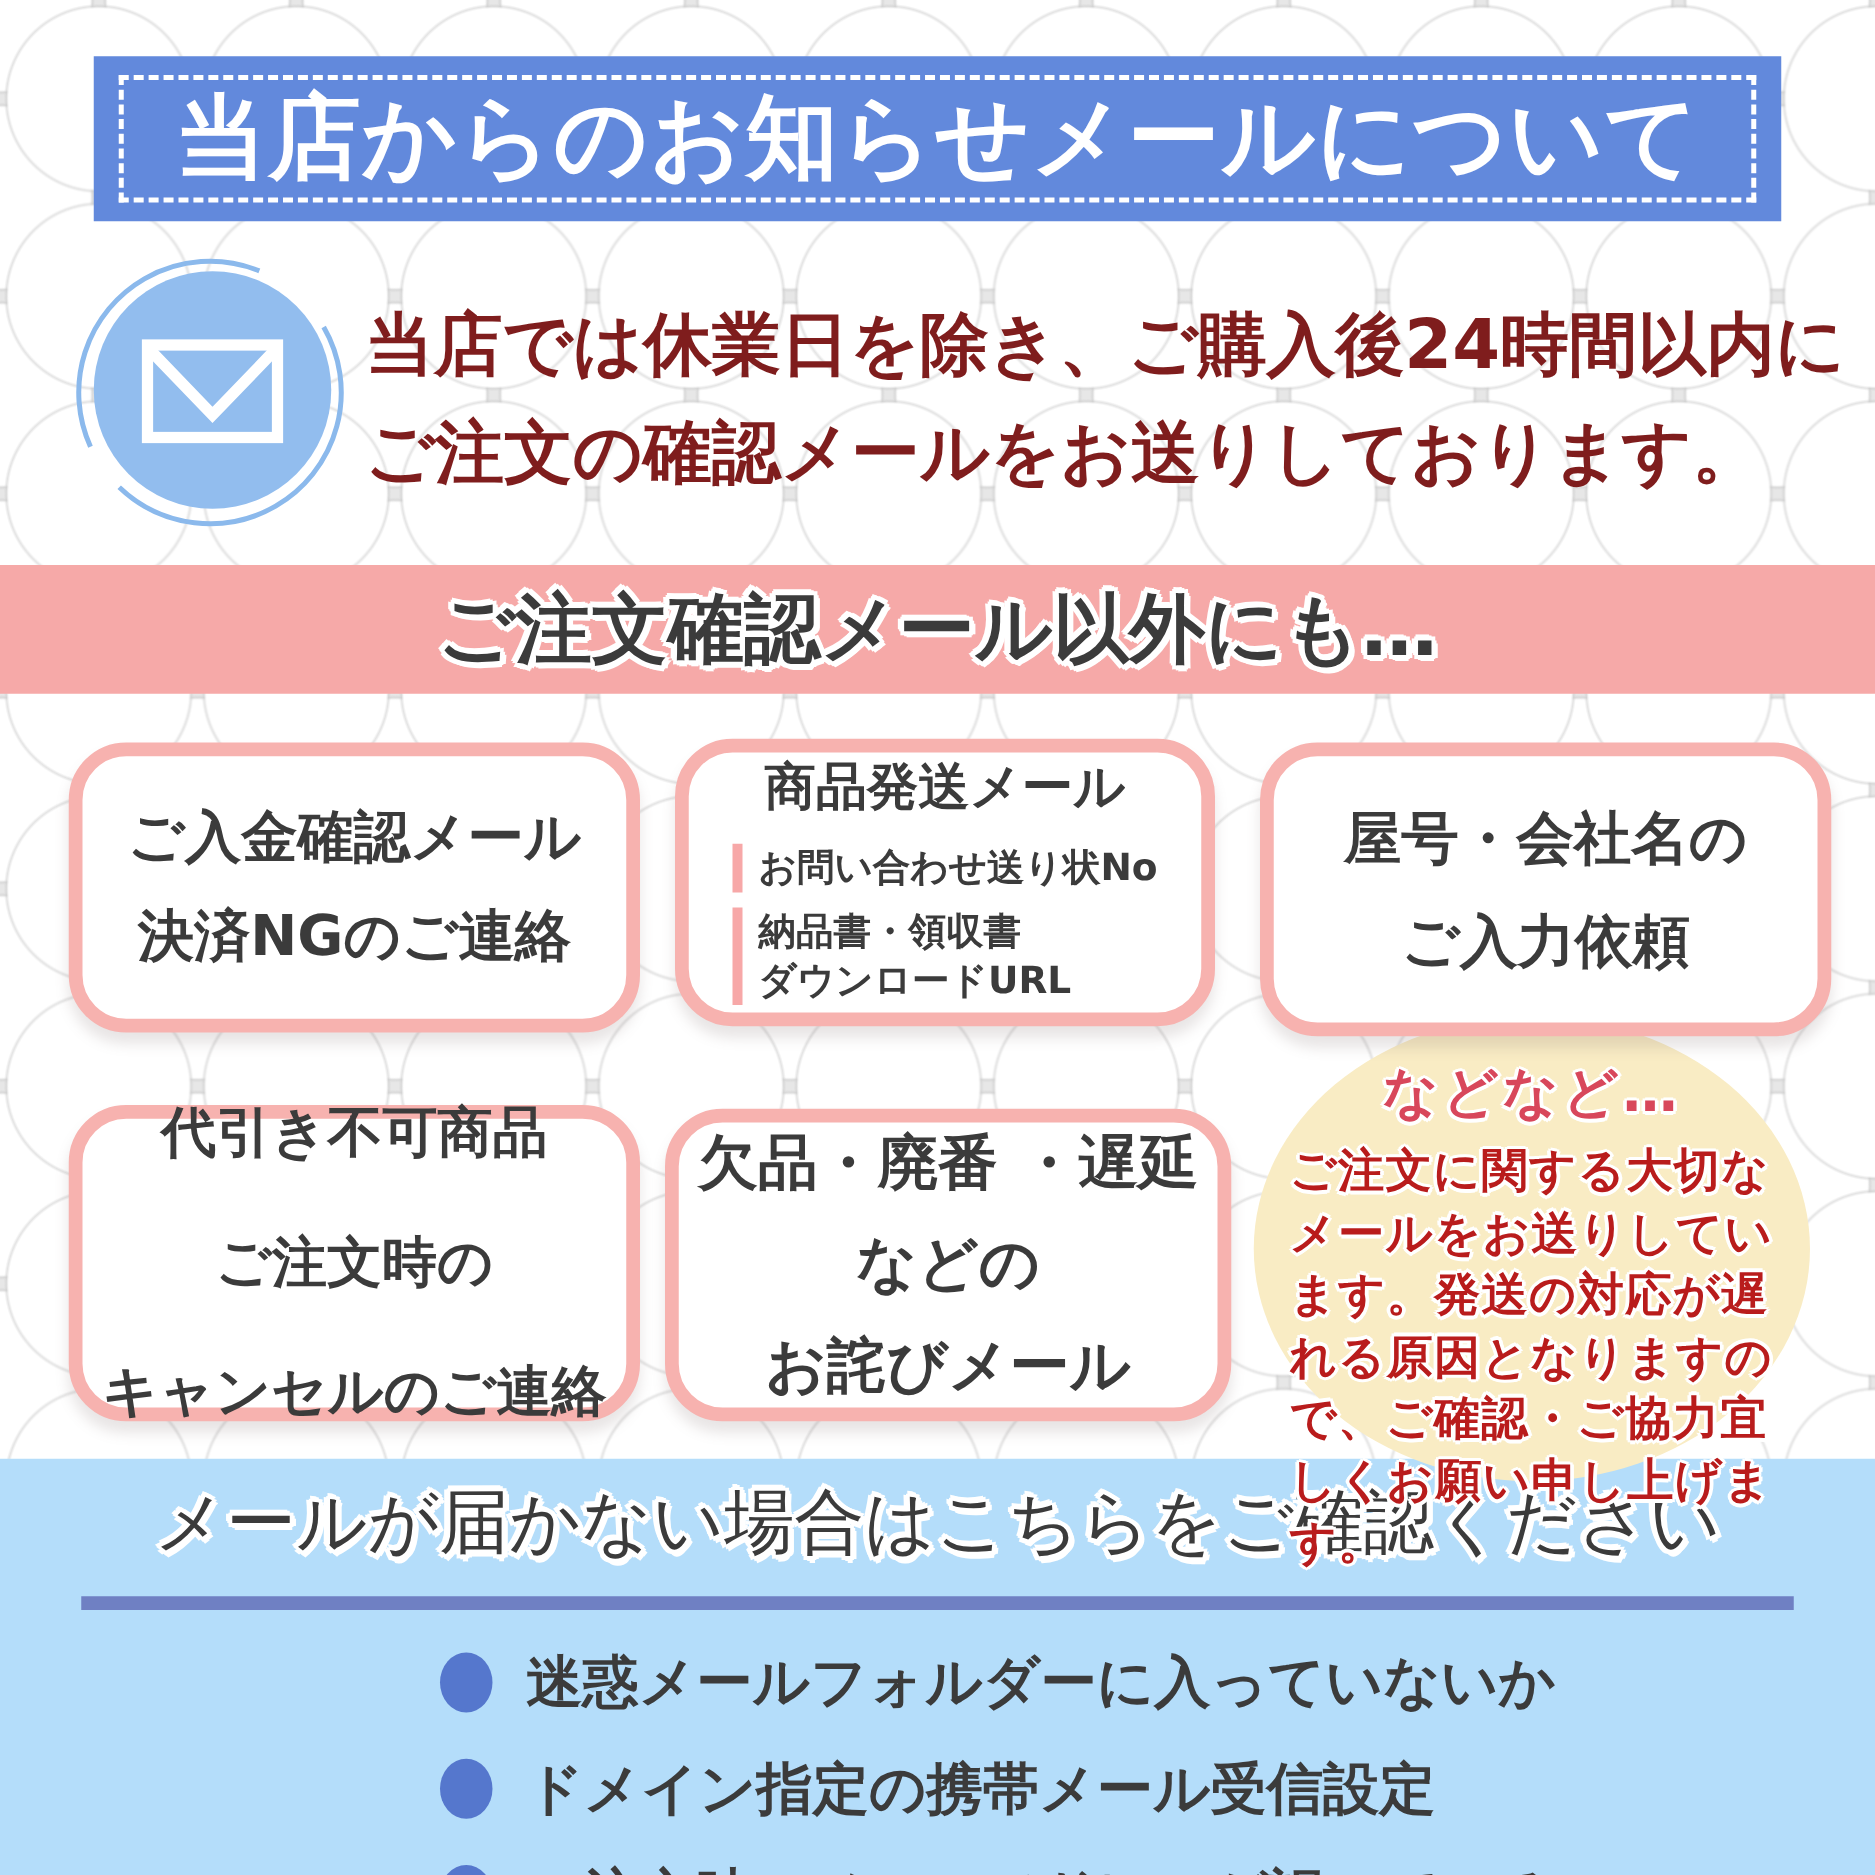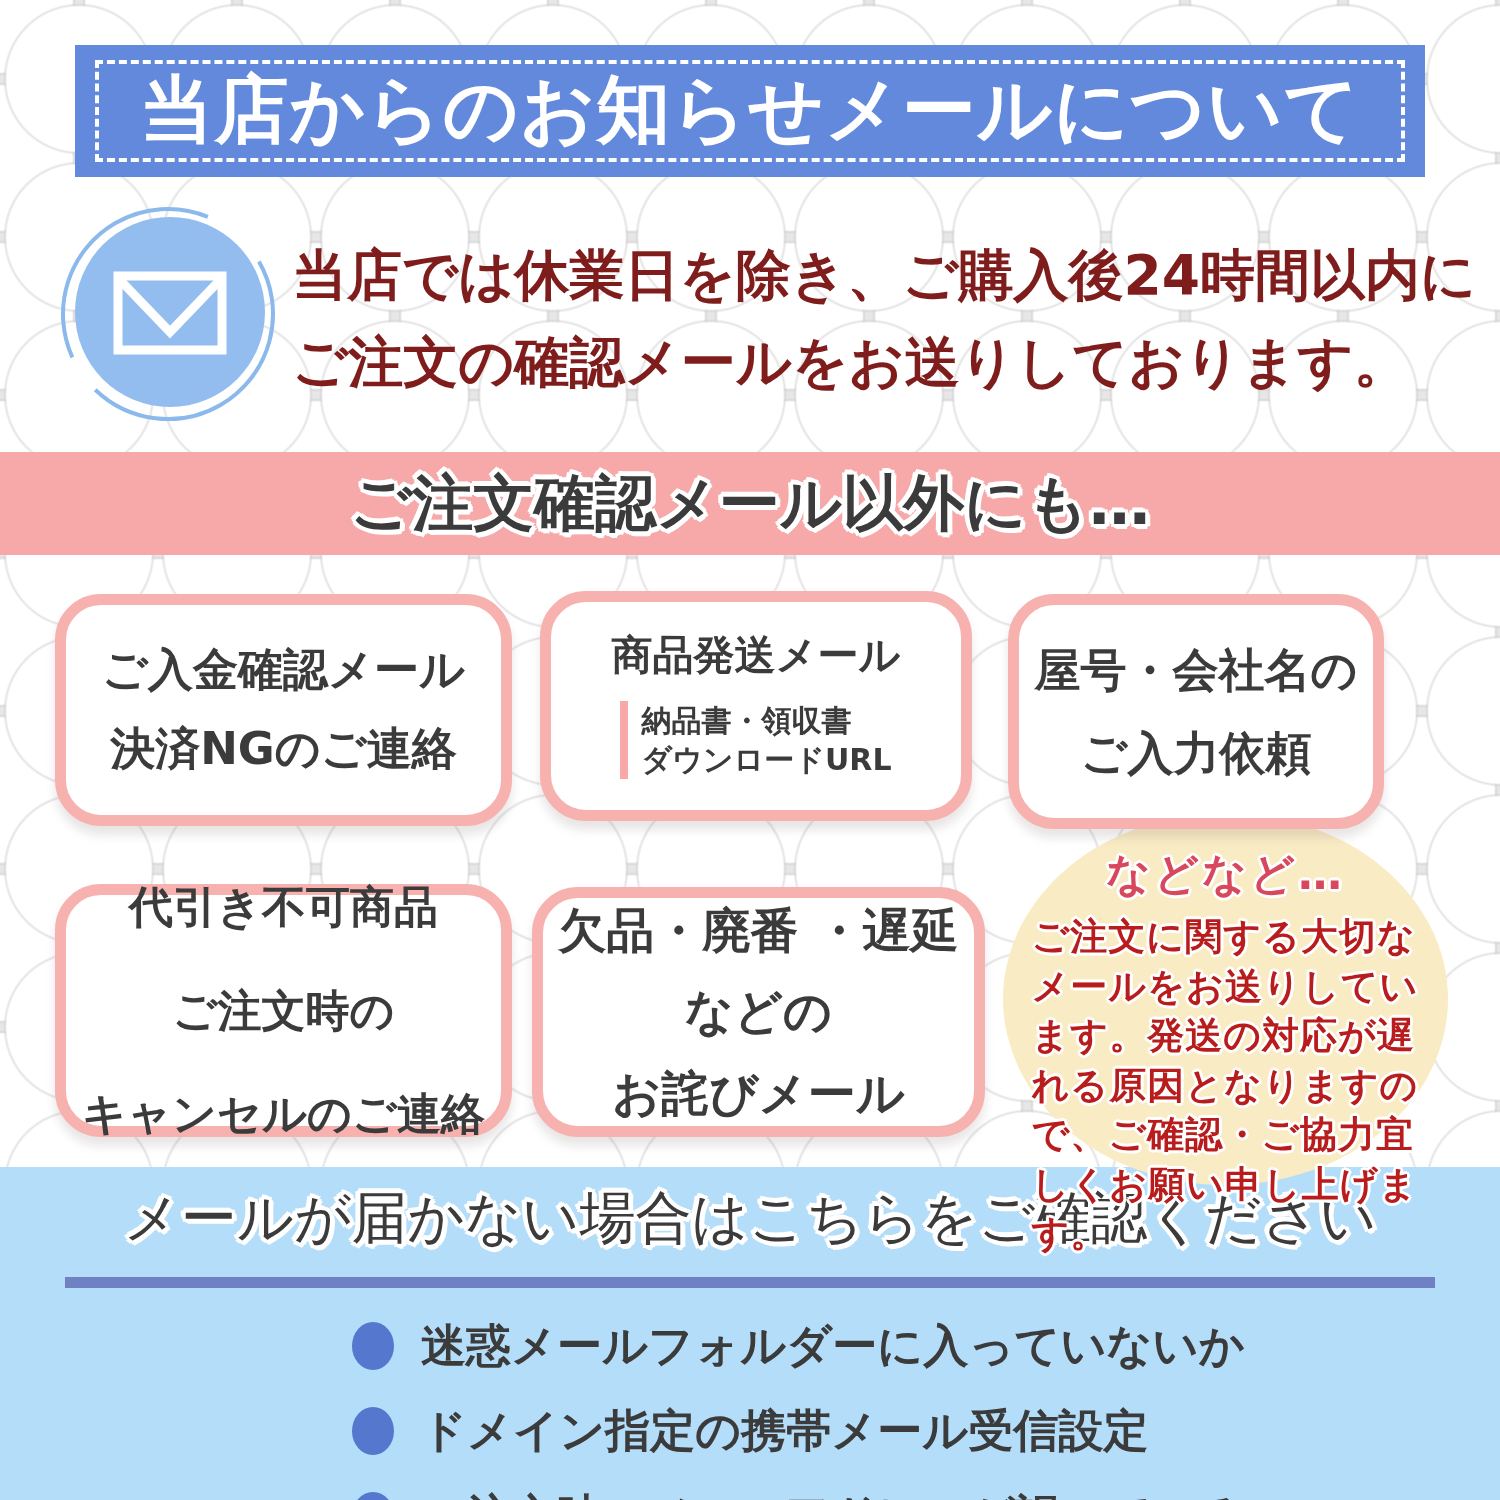--- a/index.html
+++ b/index.html
@@ -50,21 +50,21 @@
   .pink-banner-title{font-size:61px;font-weight:800;color:#3b3b3b;white-space:nowrap;}
   
   .card{
     position:absolute;background:#fff;border:11px solid #f7b2af;border-radius:46px;
     box-shadow:0 9px 10px rgba(130,110,110,.18);
     display:flex;flex-direction:column;justify-content:center;align-items:center;
     text-align:center;color:#3b3b3b;font-weight:800;box-sizing:border-box;z-index:2;
   }
   .card-payment{left:55px;top:594px;width:457px;height:232px;font-size:45px;line-height:1.75;}
   .card-shipping{left:540px;top:591px;width:432px;height:230px;}
-  .card-company{left:1008px;top:594px;width:376px;height:235px;font-size:46px;line-height:1.8;}
+  .card-company{left:1008px;top:594px;width:457px;height:235px;font-size:46px;line-height:1.8;}
   .card-cod{left:55px;top:884px;width:457px;height:253px;font-size:44px;line-height:1.58;gap:34px;}
   .card-apology{left:532px;top:887px;width:453px;height:250px;font-size:48px;line-height:1.7;}
   .ship-title{font-size:41px;margin-bottom:12px;}
   .ship-items{display:flex;flex-direction:column;align-items:flex-start;}
   .ship-item{
     border-left:8px solid #f7a8a8;padding-left:13px;margin:6px 0;
     font-size:30px;line-height:1.3;text-align:left;white-space:pre-line;
   }
   
   .note-bubble{
@@ -115,20 +115,21 @@
 </div>
 
 <div class="card card-payment">
   <div>ご入金確認メール</div>
   <div>決済NGのご連絡</div>
 </div>
 
 <div class="card card-shipping">
   <div class="ship-title">商品発送メール</div>
   <div class="ship-items">
+    <div class="ship-item">お問い合わせ送り状No</div>
     <div class="ship-item">納品書・領収書
 ダウンロードURL</div>
   </div>
 </div>
 
 <div class="card card-company">
   <div>屋号・会社名の</div>
   <div>ご入力依頼</div>
 </div>
 

